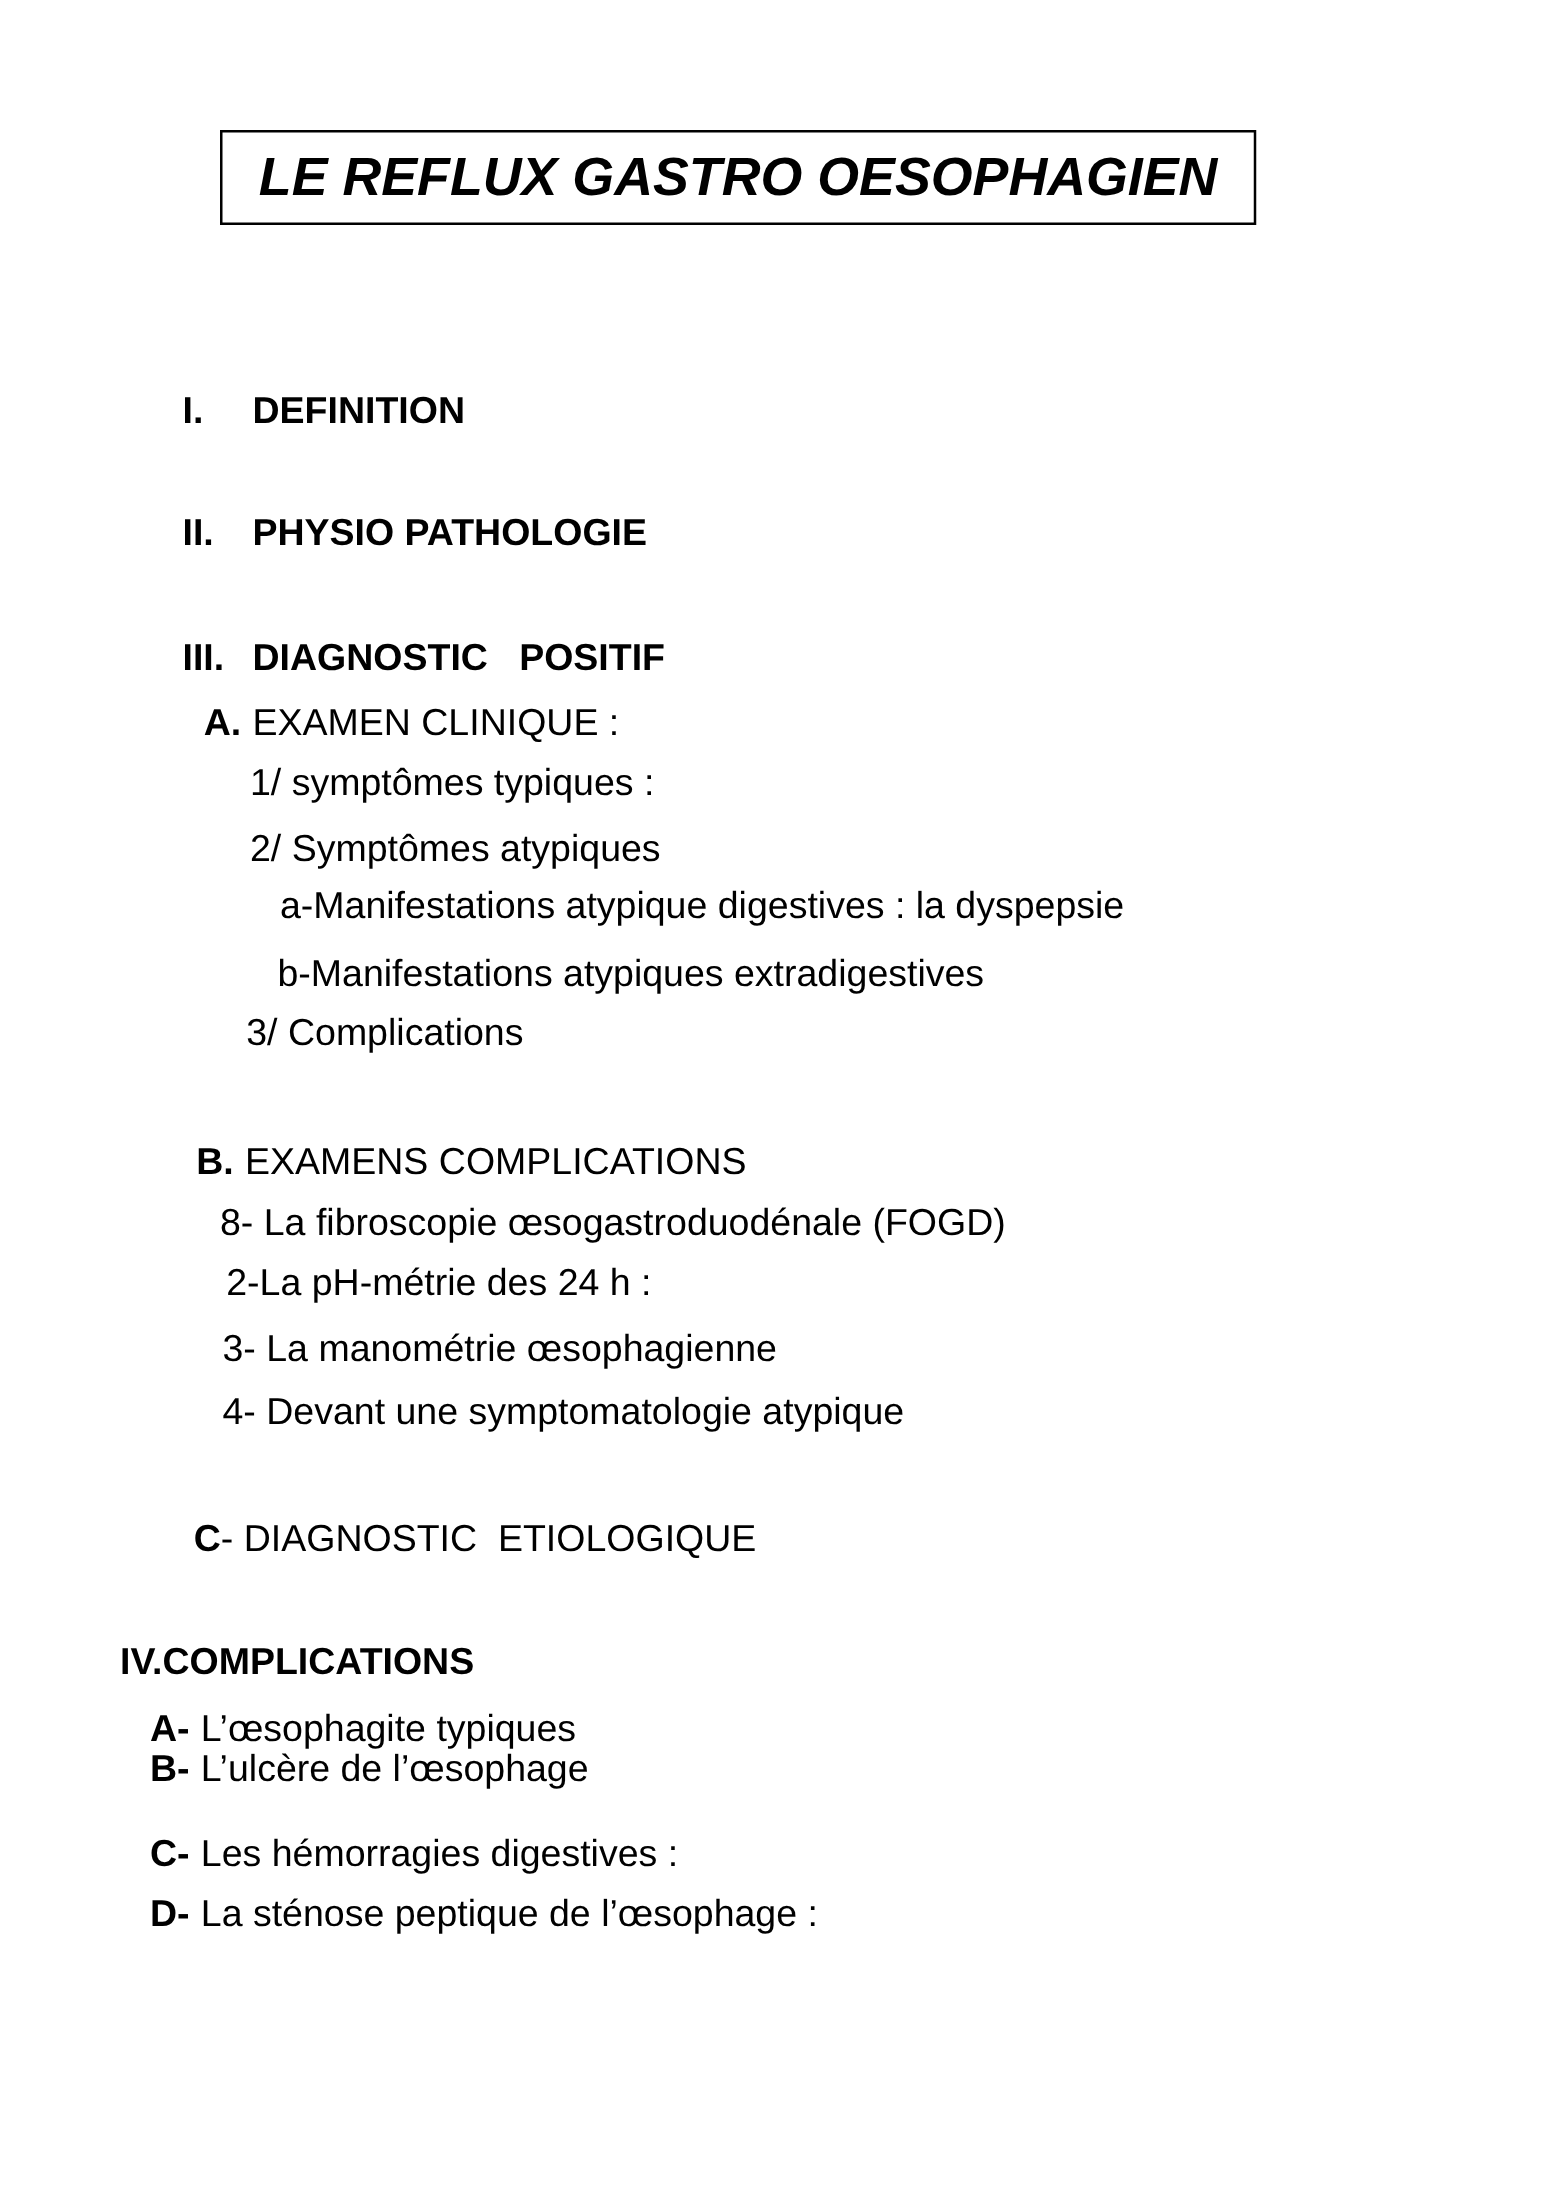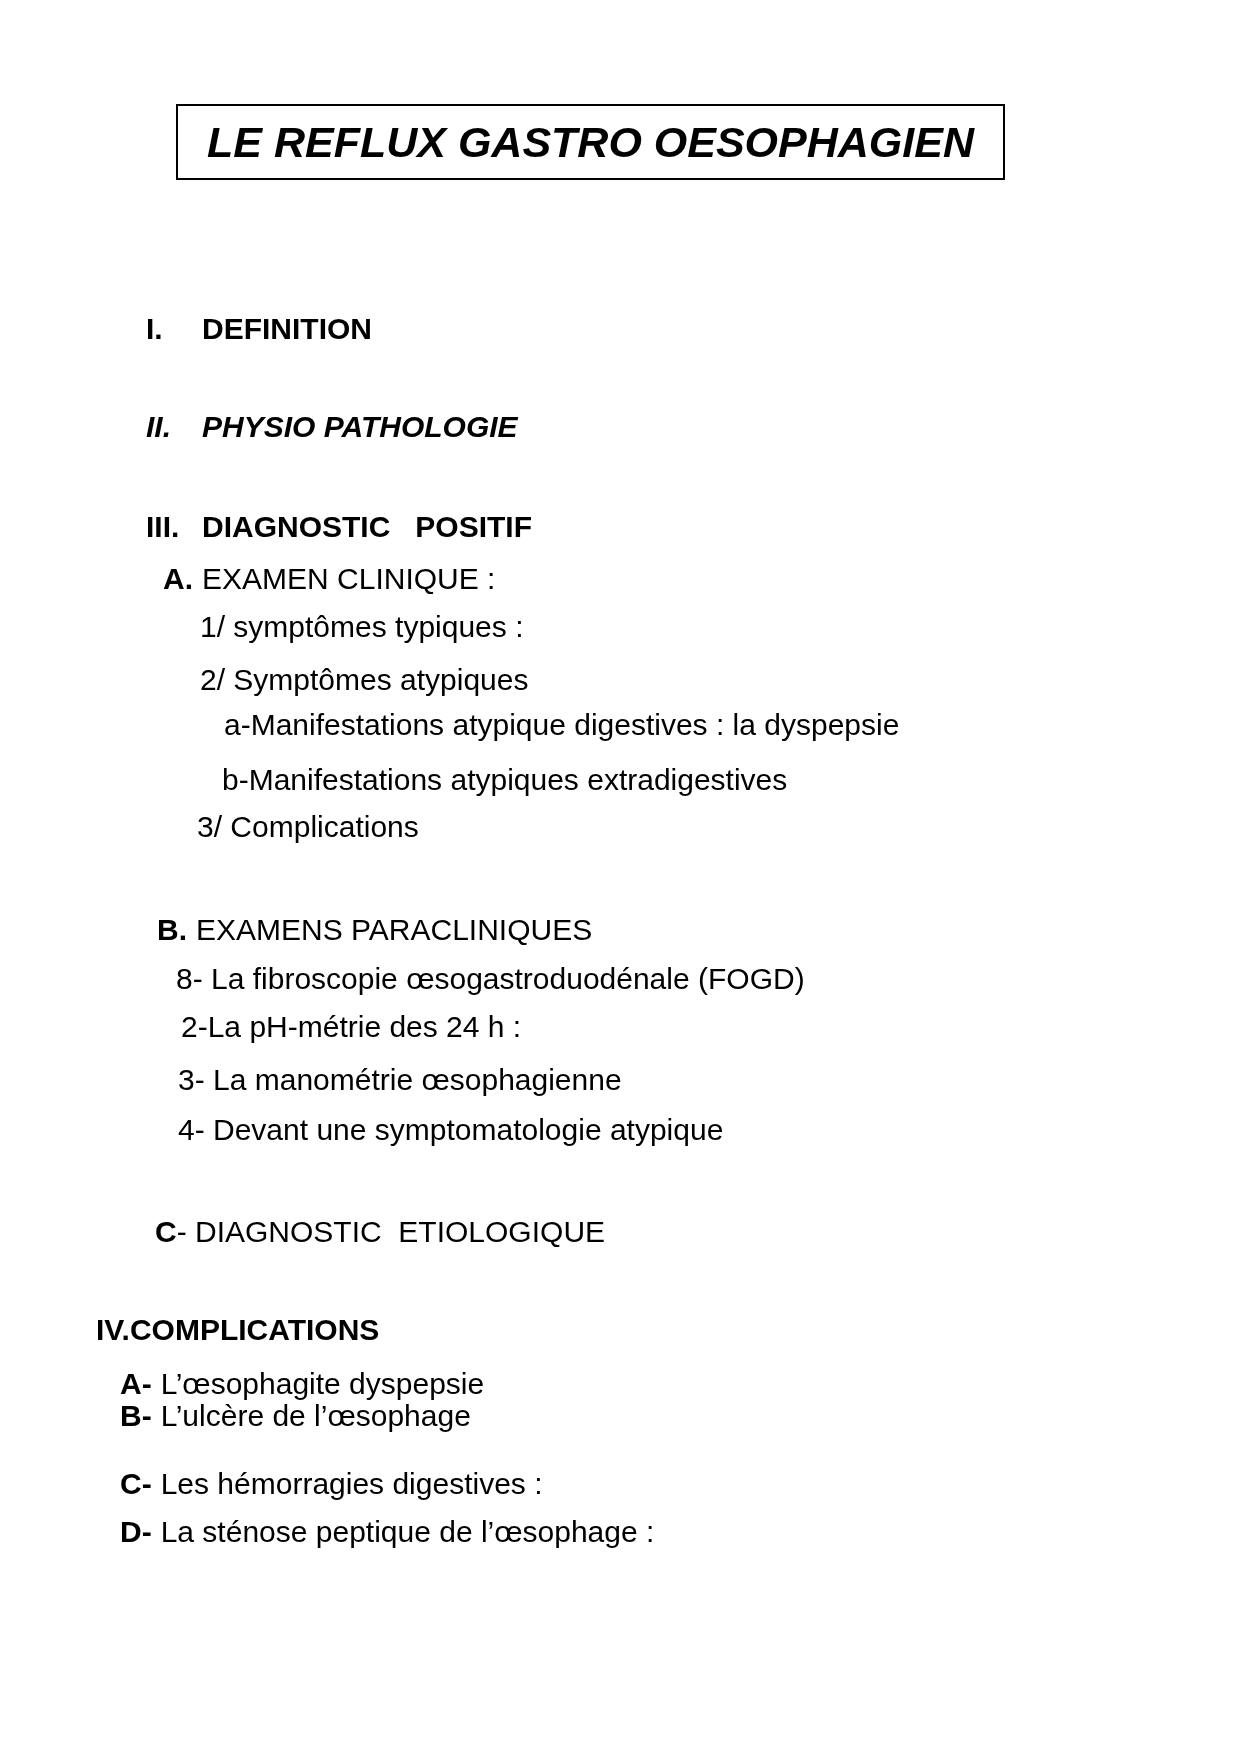--- a/index.html
+++ b/index.html
@@ -67,51 +67,51 @@
 <body>
 
 <div class="page">
 
   <div class="title-box">
     <span class="title-text">LE REFLUX GASTRO OESOPHAGIEN</span>
   </div>
 
   <div class="line" style="left:146px; top:312px;"><span class="num">I.</span><span class="bold">DEFINITION</span></div>
 
-  <div class="line" style="left:146px; top:410px;font-style:italic;"><span class="num">II.</span><span class="bold">PHYSIO PATHOLOGIE</span></div>
+  <div class="line" style="left:146px; top:410px;"><span class="num">II.</span><span class="bold">PHYSIO PATHOLOGIE</span></div>
 
   <div class="line" style="left:146px; top:510px;"><span class="num">III.</span><span class="bold">DIAGNOSTIC   POSITIF</span></div>
 
   <div class="line" style="left:163px; top:562px;"><span class="marker">A.</span><span>EXAMEN CLINIQUE :</span></div>
 
   <div class="line" style="left:200px; top:610px;">1/ symptômes typiques :</div>
 
   <div class="line" style="left:200px; top:663px;">2/ Symptômes atypiques</div>
 
   <div class="line" style="left:224px; top:708px;">a-Manifestations atypique digestives : la dyspepsie</div>
 
   <div class="line" style="left:222px; top:763px;">b-Manifestations atypiques extradigestives</div>
 
   <div class="line" style="left:197px; top:810px;">3/ Complications</div>
 
-  <div class="line" style="left:157px; top:913px;"><span class="marker">B.</span><span>EXAMENS PARACLINIQUES</span></div>
+  <div class="line" style="left:157px; top:913px;"><span class="marker">B.</span><span>EXAMENS COMPLICATIONS</span></div>
 
   <div class="line" style="left:176px; top:962px;">8- La fibroscopie œsogastroduodénale (FOGD)</div>
 
   <div class="line" style="left:181px; top:1010px;">2-La pH-métrie des 24 h :</div>
 
   <div class="line" style="left:178px; top:1063px;">3- La manométrie œsophagienne</div>
 
   <div class="line" style="left:178px; top:1113px;">4- Devant une symptomatologie atypique</div>
 
   <div class="line" style="left:155px; top:1215px;"><span class="marker-tight">C</span><span>- DIAGNOSTIC  ETIOLOGIQUE</span></div>
 
   <div class="line" style="left:96px; top:1313px;"><span class="bold">IV.</span><span class="bold">COMPLICATIONS</span></div>
 
-  <div class="line" style="left:120px; top:1367px;"><span class="marker">A-</span><span>L’œsophagite dyspepsie</span></div>
+  <div class="line" style="left:120px; top:1367px;"><span class="marker">A-</span><span>L’œsophagite typiques</span></div>
 
   <div class="line" style="left:120px; top:1399px;"><span class="marker">B-</span><span>L’ulcère de l’œsophage</span></div>
 
   <div class="line" style="left:120px; top:1467px;"><span class="marker">C-</span><span>Les hémorragies digestives :</span></div>
 
   <div class="line" style="left:120px; top:1515px;"><span class="marker">D-</span><span>La sténose peptique de l’œsophage :</span></div>
 
   <div class="page-number">1</div>
 
 </div>

